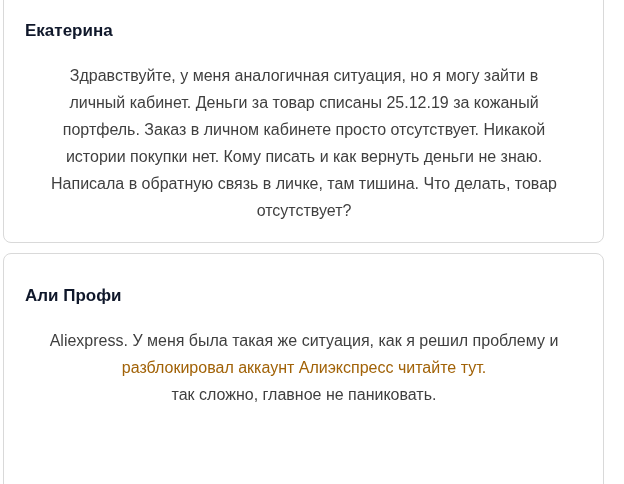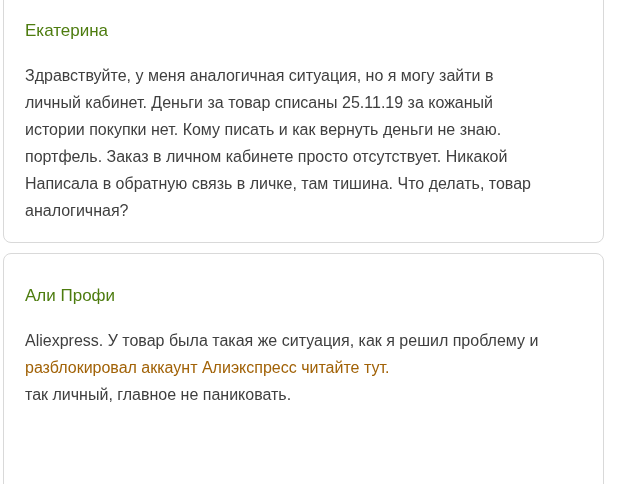--- a/index.html
+++ b/index.html
@@ -34,60 +34,61 @@
     height: 255px;   
   }
   .card-2 {
     top: 253px;
     height: 276px;   
   }
   .author {
     margin: 0;
     font-size: 17px;
     line-height: 27px;
-    font-weight: 400;
-    color: #4d7c0f;
+    font-weight: 700;
+    color: #0f172a;
   }
   .body {
     margin-top: 18px;
     font-size: 16px;
     line-height: 27px;
     color: #3f3f3f;
   }
   .line {
     height: 27px;
     white-space: nowrap;
+    text-align: center;
   }
   .link {
     color: #a16207;
     text-decoration: none;
     cursor: pointer;
   }
 </style>
 </head>
 <body>
 
 <div class="page">
 
   <article class="card card-1">
     <h3 class="author">Екатерина</h3>
     <div class="body">
       <div class="line">Здравствуйте, у меня аналогичная ситуация, но я могу зайти в</div>
-      <div class="line">личный кабинет. Деньги за товар списаны 25.11.19 за кожаный</div>
+      <div class="line">личный кабинет. Деньги за товар списаны 25.12.19 за кожаный</div>
+      <div class="line">портфель. Заказ в личном кабинете просто отсутствует. Никакой</div>
       <div class="line">истории покупки нет. Кому писать и как вернуть деньги не знаю.</div>
-      <div class="line">портфель. Заказ в личном кабинете просто отсутствует. Никакой</div>
       <div class="line">Написала в обратную связь в личке, там тишина. Что делать, товар</div>
-      <div class="line">аналогичная?</div>
+      <div class="line">отсутствует?</div>
     </div>
   </article>
 
   <article class="card card-2">
     <h3 class="author">Али Профи</h3>
     <div class="body">
-      <div class="line">Aliexpress. У товар была такая же ситуация, как я решил проблему и</div>
+      <div class="line">Aliexpress. У меня была такая же ситуация, как я решил проблему и</div>
       <div class="line">
         <a href="#" class="link">разблокировал аккаунт Алиэкспресс читайте тут.</a>
       </div>
-      <div class="line">так личный, главное не паниковать.</div>
+      <div class="line">так сложно, главное не паниковать.</div>
     </div>
   </article>
 
 </div>
 
 </body></html>

